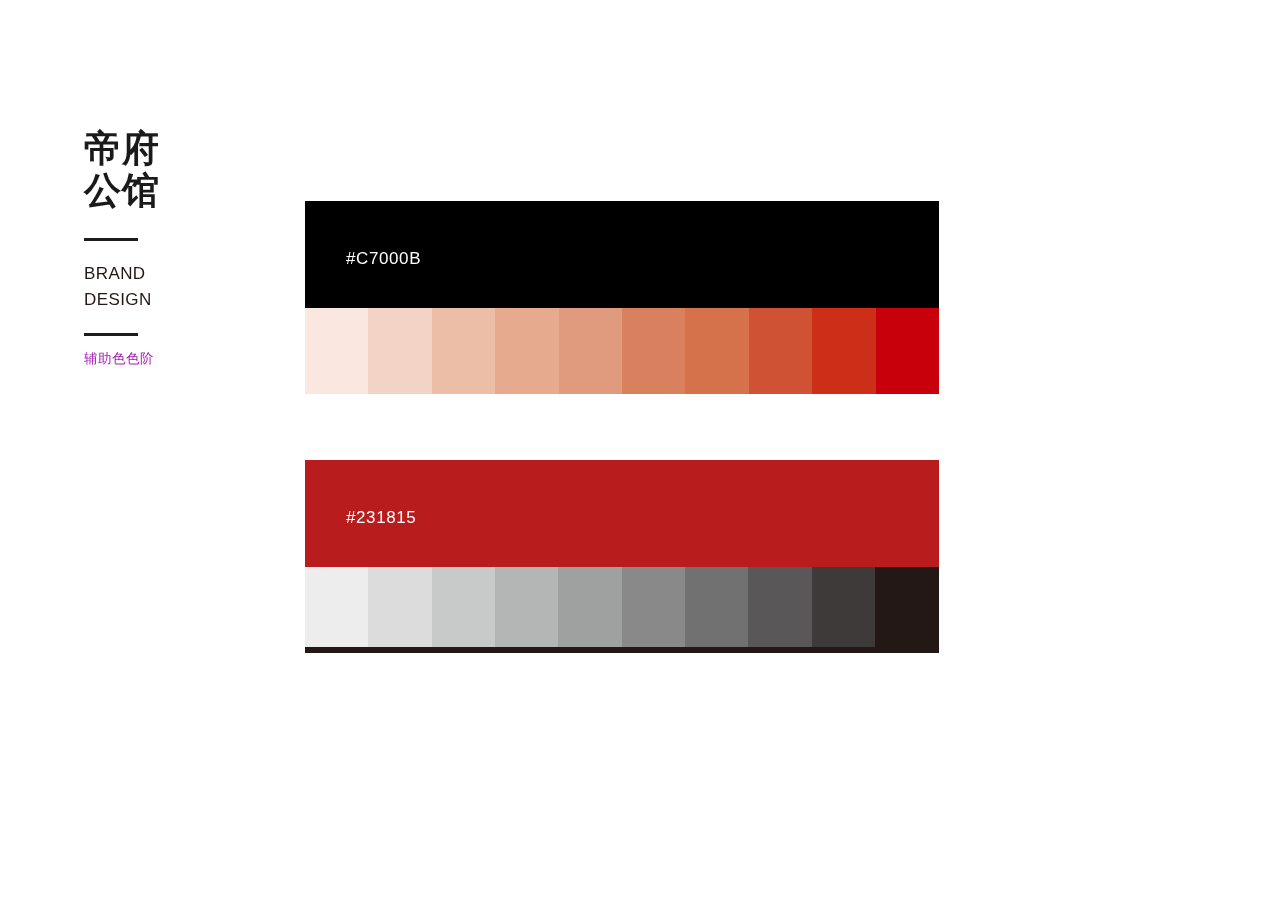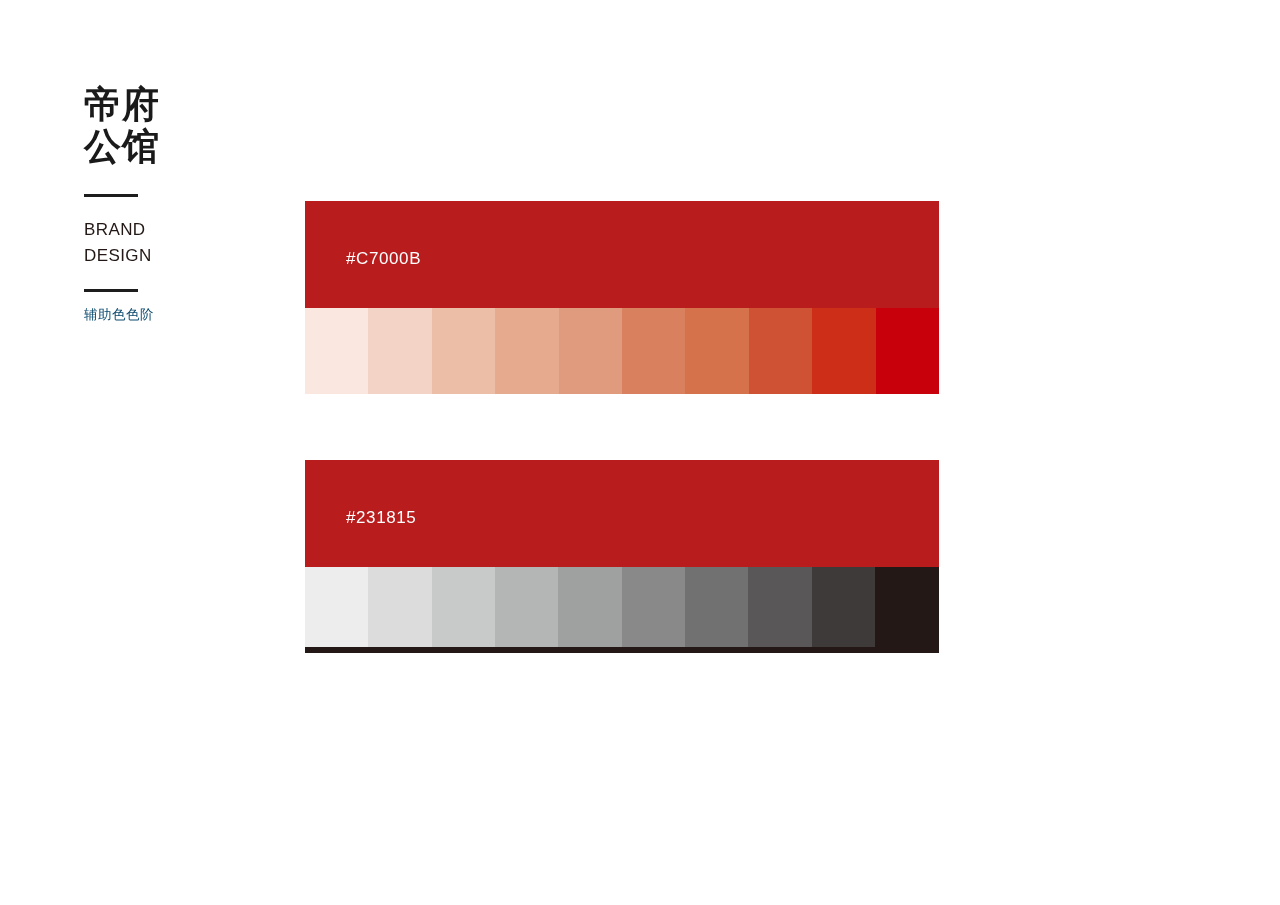--- a/index.html
+++ b/index.html
@@ -48,21 +48,21 @@
     font-size: 17px;
     line-height: 26px;
     letter-spacing: 0.4px;
     color: #231815;
     white-space: pre;
   }
   .sub-cn {
     font-size: 13.5px;
     line-height: 18px;
     letter-spacing: 0.5px;
-    color: #0c4a6e;
+    color: #a21caf;
     white-space: pre;
   }
 
   
   .palette {
     position: absolute;
     left: 305px;
     width: 634px;
   }
   .palette-red  { top: 201px; }
@@ -111,36 +111,36 @@
   .ramp-dark-wrap .greys .step {
     flex: 1 1 0;
     height: 100%;
   }
 </style>
 </head>
 <body>
 
 <div class="sidebar">
 
-  <div class="logo-cn" style="white-space: pre;">帝府
+  <div class="logo-cn" style="white-space: pre; margin-top: 44px;">帝府
 公馆</div>
 
   <div class="rule rule-top"></div>
 
   <div class="brand-en" style="white-space: pre;">BRAND
 DESIGN</div>
 
   <div class="rule rule-bottom"></div>
 
   <div class="sub-cn" style="white-space: pre;">辅助色色阶</div>
 </div>
 
 <div class="palette palette-red">
 
-  <div class="swatch-main" style="background: #b91c1c;">
+  <div class="swatch-main" style="background: #000000;">
     <span class="hexlabel">#C7000B</span>
   </div>
 
   <div class="ramp ramp-red">
     <div class="step" style="background: rgb(250, 231, 224);"></div>
     <div class="step" style="background: rgb(243, 211, 197);"></div>
     <div class="step" style="background: rgb(237, 190, 167);"></div>
     <div class="step" style="background: rgb(230, 171, 142);"></div>
     <div class="step" style="background: rgb(224, 154, 125);"></div>
     <div class="step" style="background: rgb(217, 129, 95);"></div>

